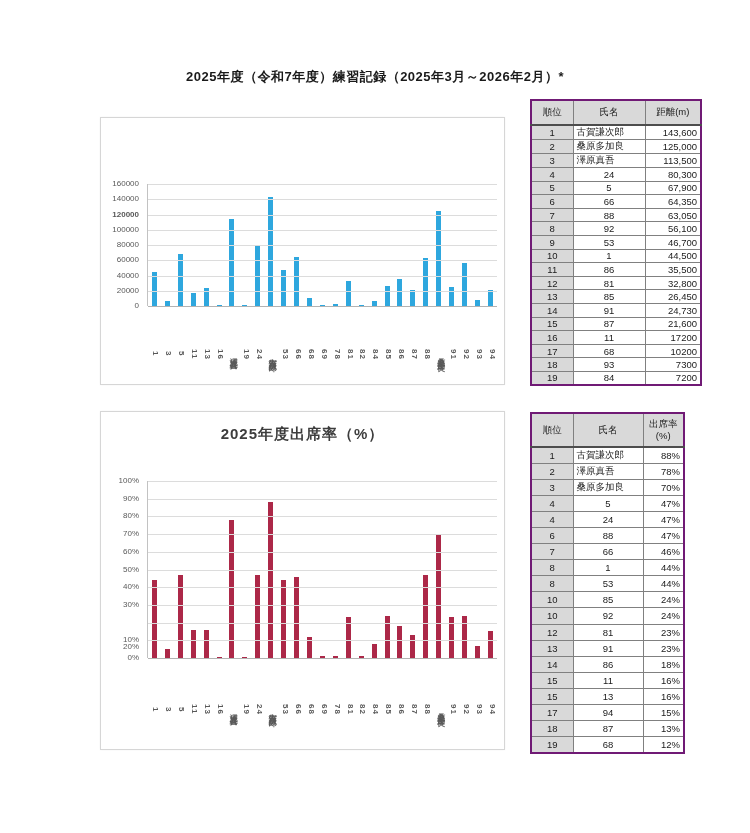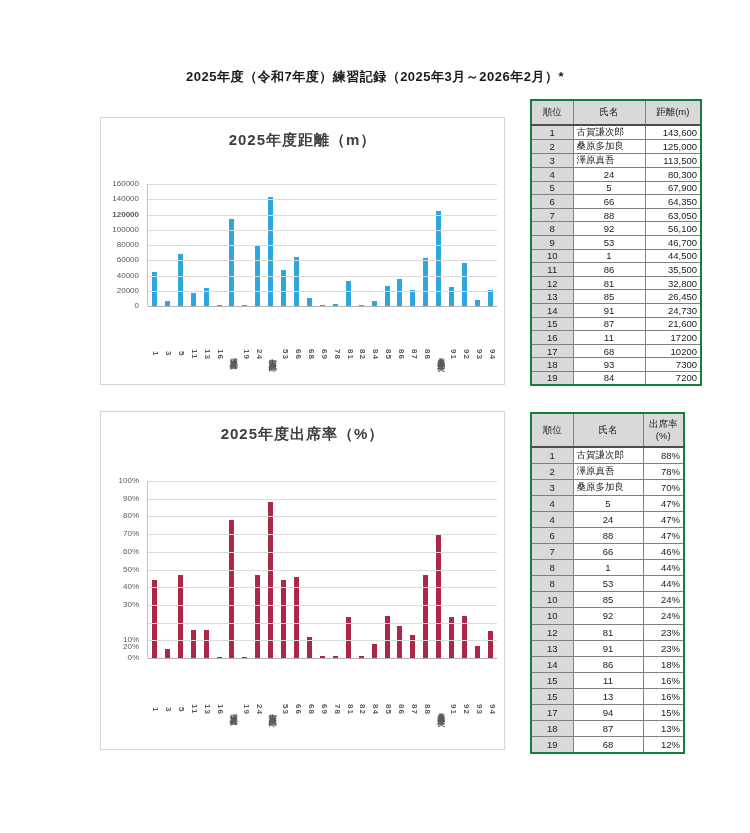--- a/index.html
+++ b/index.html
@@ -35,21 +35,21 @@
   #chart1 .x-labels { top:250px; height:95px; }
   .xlab { flex:1; writing-mode:vertical-rl; font-size:8px; font-weight:600; color:#595959;
     display:flex; justify-content:center; letter-spacing:1px; overflow:visible; white-space:nowrap; }
 
   
   .rank-table { position:absolute; border-collapse:collapse; background:#fff;
     font-size:9.5px; color:#1a1a1a; }
   #table0 { left:530px; top:99px; }
   #table1 { left:530px; top:412px; }
   .rank-table th, .rank-table td { border:1px solid #808080; padding:0 3px; }
-  .rank-table { border:2px solid #15803d; }
+  .rank-table { border:2px solid #701a75; }
   .rank-table thead th { background:#d9d9d9; font-weight:normal; text-align:center;
     border-bottom:2px solid #4d4d4d; white-space:pre-line; }
   #table0 thead th { height:25px; }
   #table1 thead th { height:34px; line-height:12px; }
   #table0 tbody td { height:13.6px; }
   #table1 tbody td { height:16.1px; }
   .col-rank { width:42px; text-align:center; background:#d9d9d9; }
   .col-name { width:72px; text-align:left; }
   #table1 .col-name { width:70px; }
   .col-name.num { text-align:center; }
@@ -57,21 +57,20 @@
   #table1 .col-val { width:41px; }
 </style>
 </head>
 <body>
 
 <div class="page">
 
   <div class="page-title">2025年度（令和7年度）練習記録（2025年3月～2026年2月）*</div>
 
   <div class="chart-box" id="chart0">
-    <div class="chart-title">2025年度距離（m）</div>
     <div class="y-axis">
         <div class="ytick" style="top: calc(0% - 5px);">160000</div>
         <div class="ytick" style="top: calc(12.5% - 5px);">140000</div>
         <div class="ytick" style="top: calc(25% - 5px); font-weight: bold;">120000</div>
         <div class="ytick" style="top: calc(37.5% - 5px);">100000</div>
         <div class="ytick" style="top: calc(50% - 5px);">80000</div>
         <div class="ytick" style="top: calc(62.5% - 5px);">60000</div>
         <div class="ytick" style="top: calc(75% - 5px);">40000</div>
         <div class="ytick" style="top: calc(87.5% - 5px);">20000</div>
         <div class="ytick" style="top: calc(100% - 5px);">0</div>

